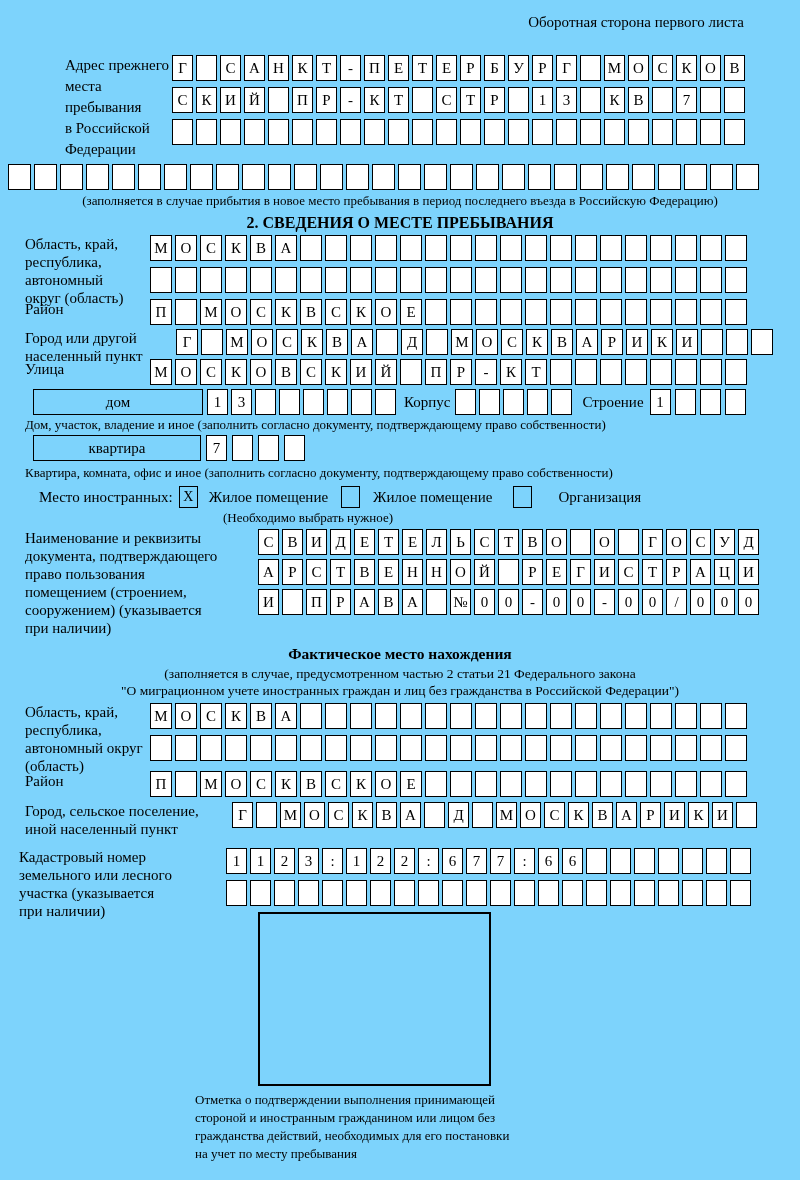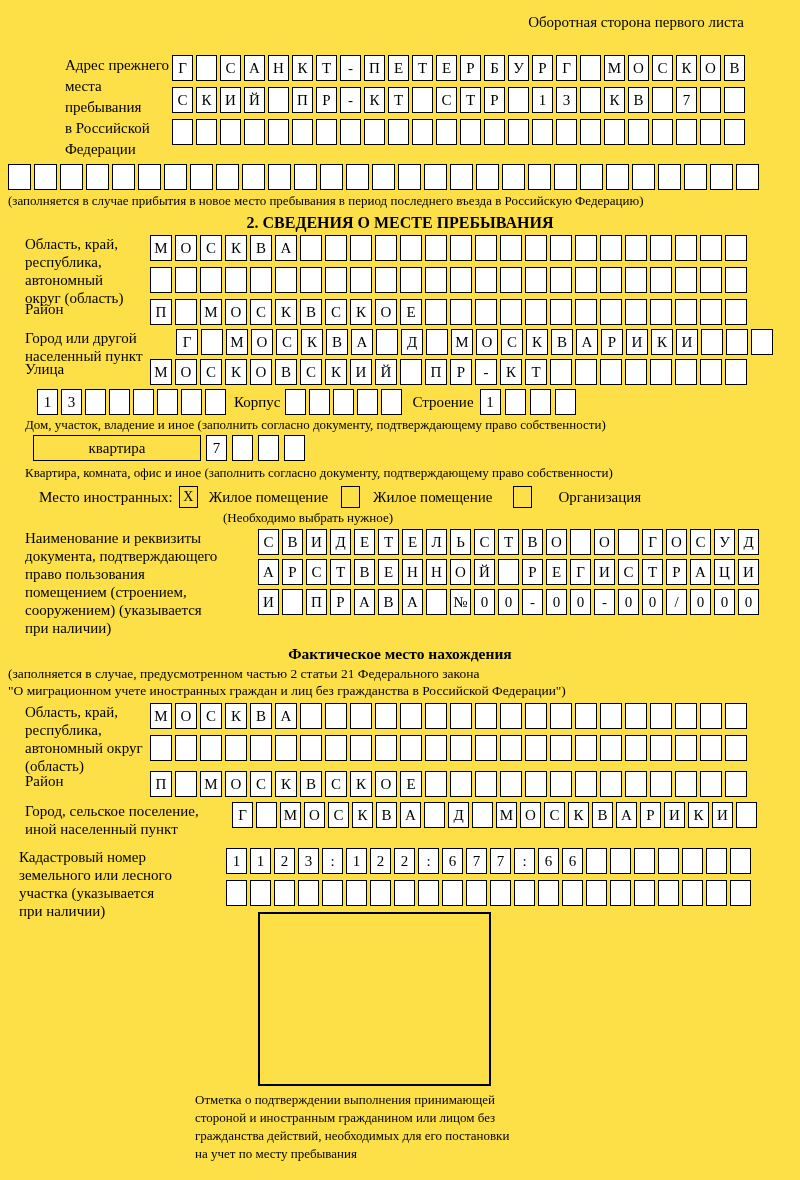--- a/index.html
+++ b/index.html
@@ -1,30 +1,30 @@
 <!DOCTYPE html>
 <html><head>
 <meta charset="utf-8">
 <style>
   html,body{margin:0;padding:0;background:#fff;}
-  .page{width:800px;height:1180px;background:#fde047;color:#000;
+  .page{width:800px;height:1180px;background:#7dd3fc;color:#000;
         font-family:"Liberation Serif",serif;position:relative;overflow:hidden;
         padding:0 8px;box-sizing:border-box;}
   .hdr{font-size:15px;text-align:right;padding-right:48px;margin-top:14px;}
   .frow{display:flex;align-items:flex-start;}
   .flabel{font-size:15px;line-height:21px;white-space:pre-line;flex:none;}
   .lh18{line-height:18px;}
   .cellcol>.cells{margin-bottom:6px;}
   .cells{display:flex;gap:3px;}
   .cell{flex:none;width:21px;height:26px;border:1.5px solid #000;box-sizing:border-box;
         display:flex;align-items:center;justify-content:center;font-size:15px;background:#fff;}
   .w22 .cell{width:22px;}
   .w23 .cell{width:23px;}
   .note{font-size:13px;line-height:16px;white-space:pre-line;}
-  .center{text-align:left;}
+  .center{text-align:center;}
   .h2{font-size:16px;font-weight:bold;text-align:center;}
   .h3{font-size:15.5px;font-weight:bold;text-align:center;}
   .lblbox{height:26px;border:1.5px solid #000;box-sizing:border-box;flex:none;
           display:flex;align-items:center;justify-content:center;font-size:15px;}
   .inline-lbl{font-size:15px;line-height:26px;flex:none;}
   .chk{flex:none;width:19px;height:22px;border:1.5px solid #000;box-sizing:border-box;
        display:flex;align-items:center;justify-content:center;font-size:14px;}
   .stamp{width:233px;height:174px;border:2px solid #000;box-sizing:border-box;margin-left:250px;margin-top:-8px;}
   .caption{font-size:13px;line-height:18px;white-space:pre-line;
            width:380px;margin-left:187px;margin-top:5px;}
@@ -332,20 +332,21 @@
         <div class="cell"></div>
         <div class="cell"></div>
         <div class="cell"></div>
         <div class="cell"></div>
         <div class="cell"></div>
         <div class="cell"></div>
       </div>
   </div>
 
   <div class="frow r-house">
+    <div class="lblbox" style="width:170px;">дом</div>
     <div class="cells" style="margin-left:4px;">
         <div class="cell">1</div>
         <div class="cell">3</div>
         <div class="cell"></div>
         <div class="cell"></div>
         <div class="cell"></div>
         <div class="cell"></div>
         <div class="cell"></div>
         <div class="cell"></div>
       </div>

